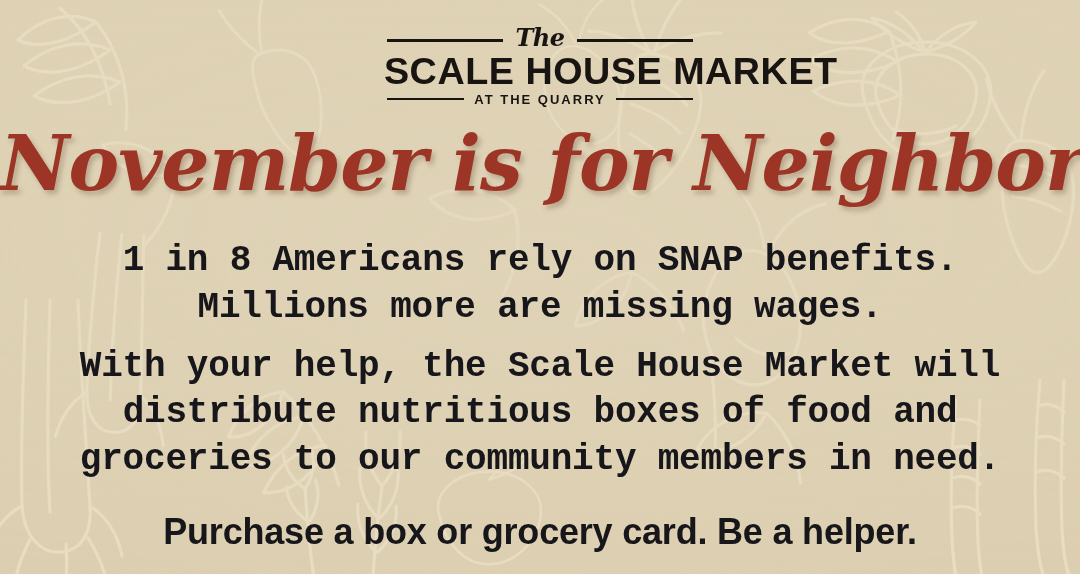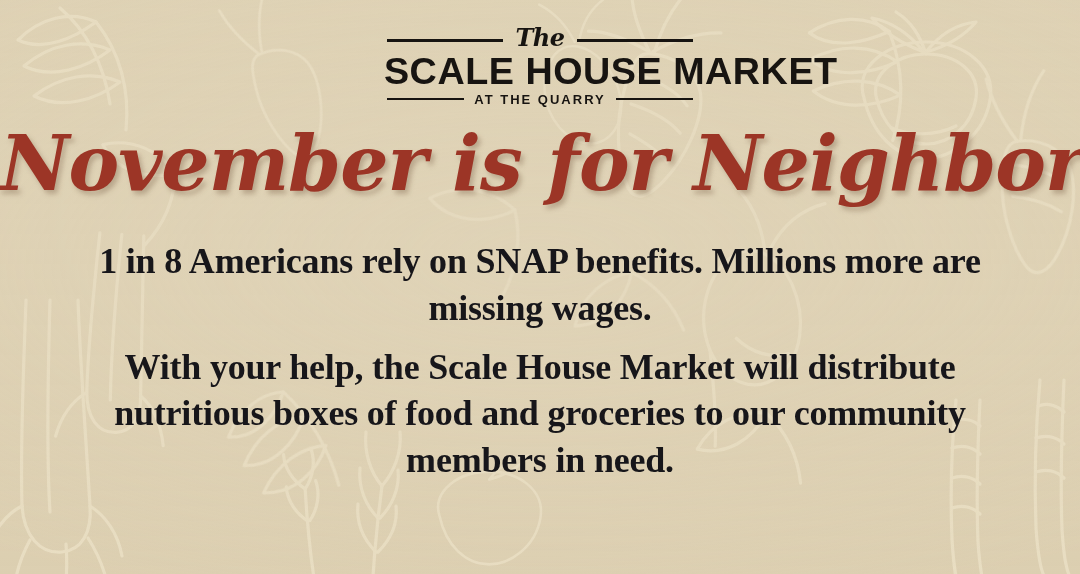--- a/index.html
+++ b/index.html
@@ -123,21 +123,21 @@
 
   
   .body-copy {
     position: absolute;
     left: 50%;
     transform: translateX(-50%);
     top: 238px;
     width: 960px;
     text-align: center;
     color: #17161a;
-    font-family: Liberation Serif, serif;
+    font-family: Liberation Mono, monospace;
     font-weight: 700;
     font-size: 36px;
     line-height: 1.30;
     letter-spacing: -0.2px;
   }
   .body-copy p { margin: 0; }
   .body-copy p.para-2 { margin-top: 12px; }
 
   .cta {
     position: absolute;
@@ -325,15 +325,16 @@
       </div>
     </div>
 
     <div class="headline">November is for Neighbors</div>
 
     <div class="body-copy">
       <p class="para-1">1 in 8 Americans rely on SNAP benefits. Millions more are missing wages.</p>
       <p class="para-2">With your help, the Scale House Market will distribute nutritious boxes of food and groceries to our community members in need.</p>
     </div>
 
+    <div class="cta">Purchase a box or grocery card. Be a helper.</div>
 
   </div>
 </div>
 
 </body></html>

